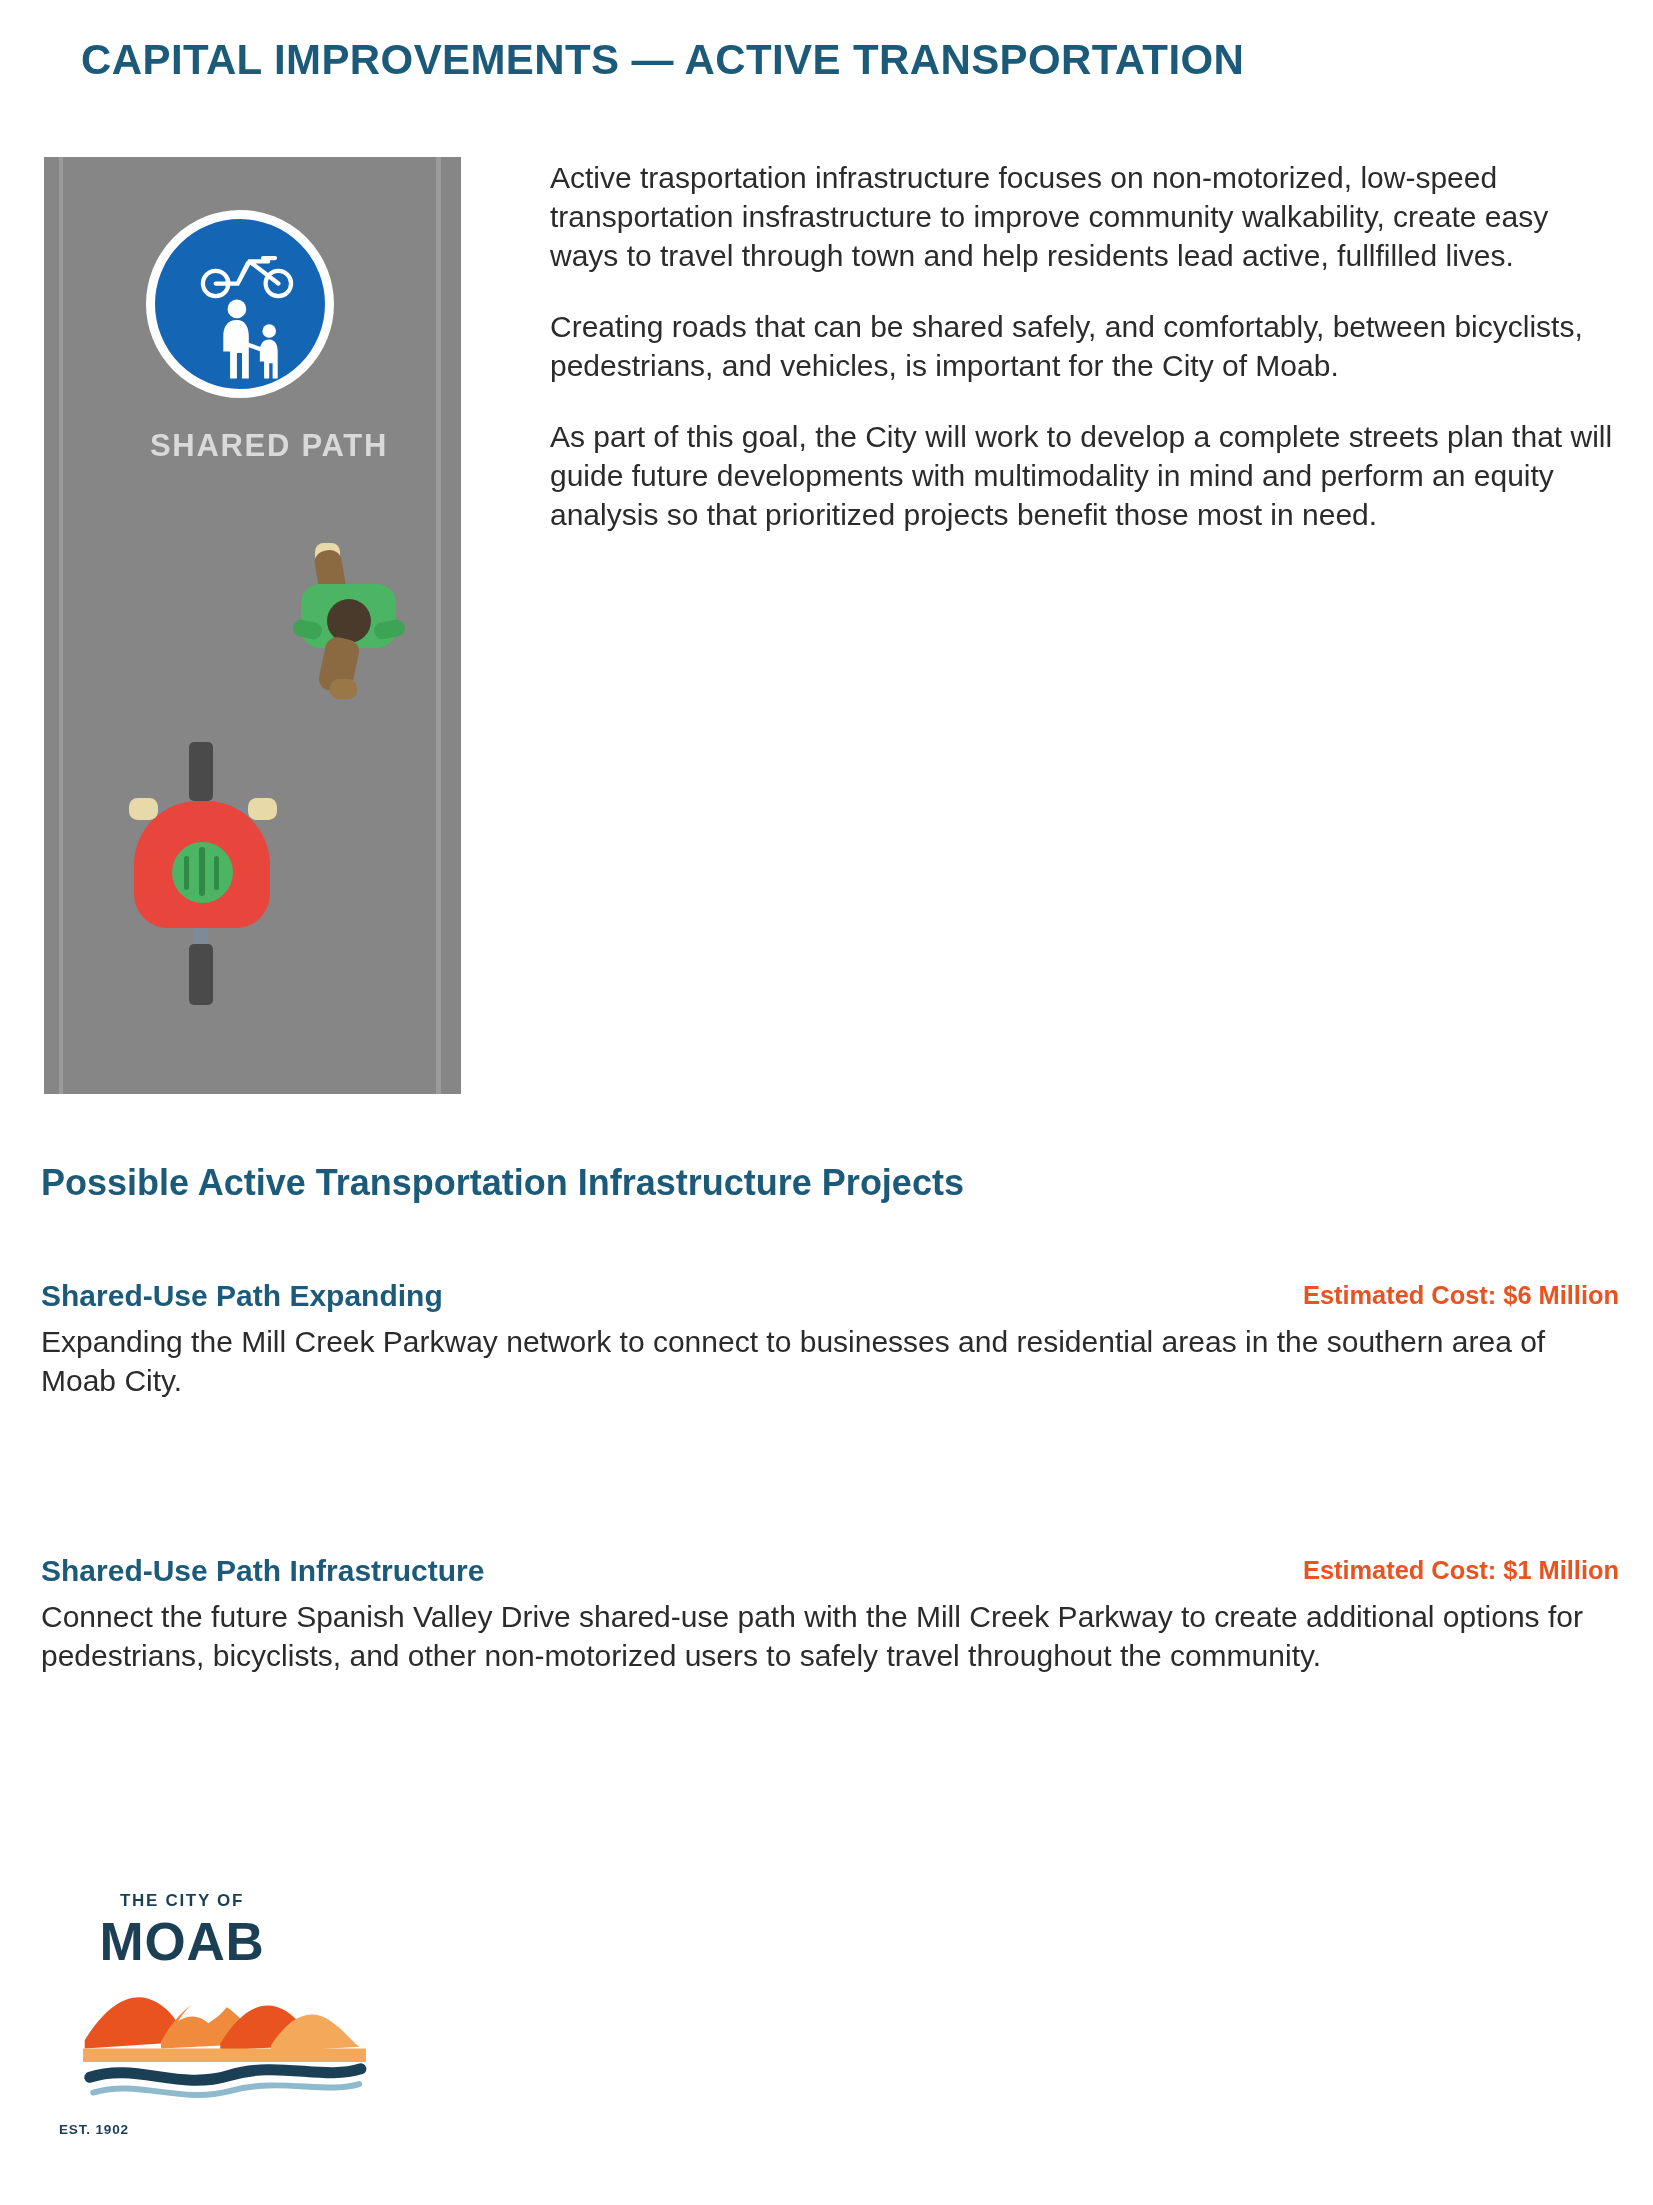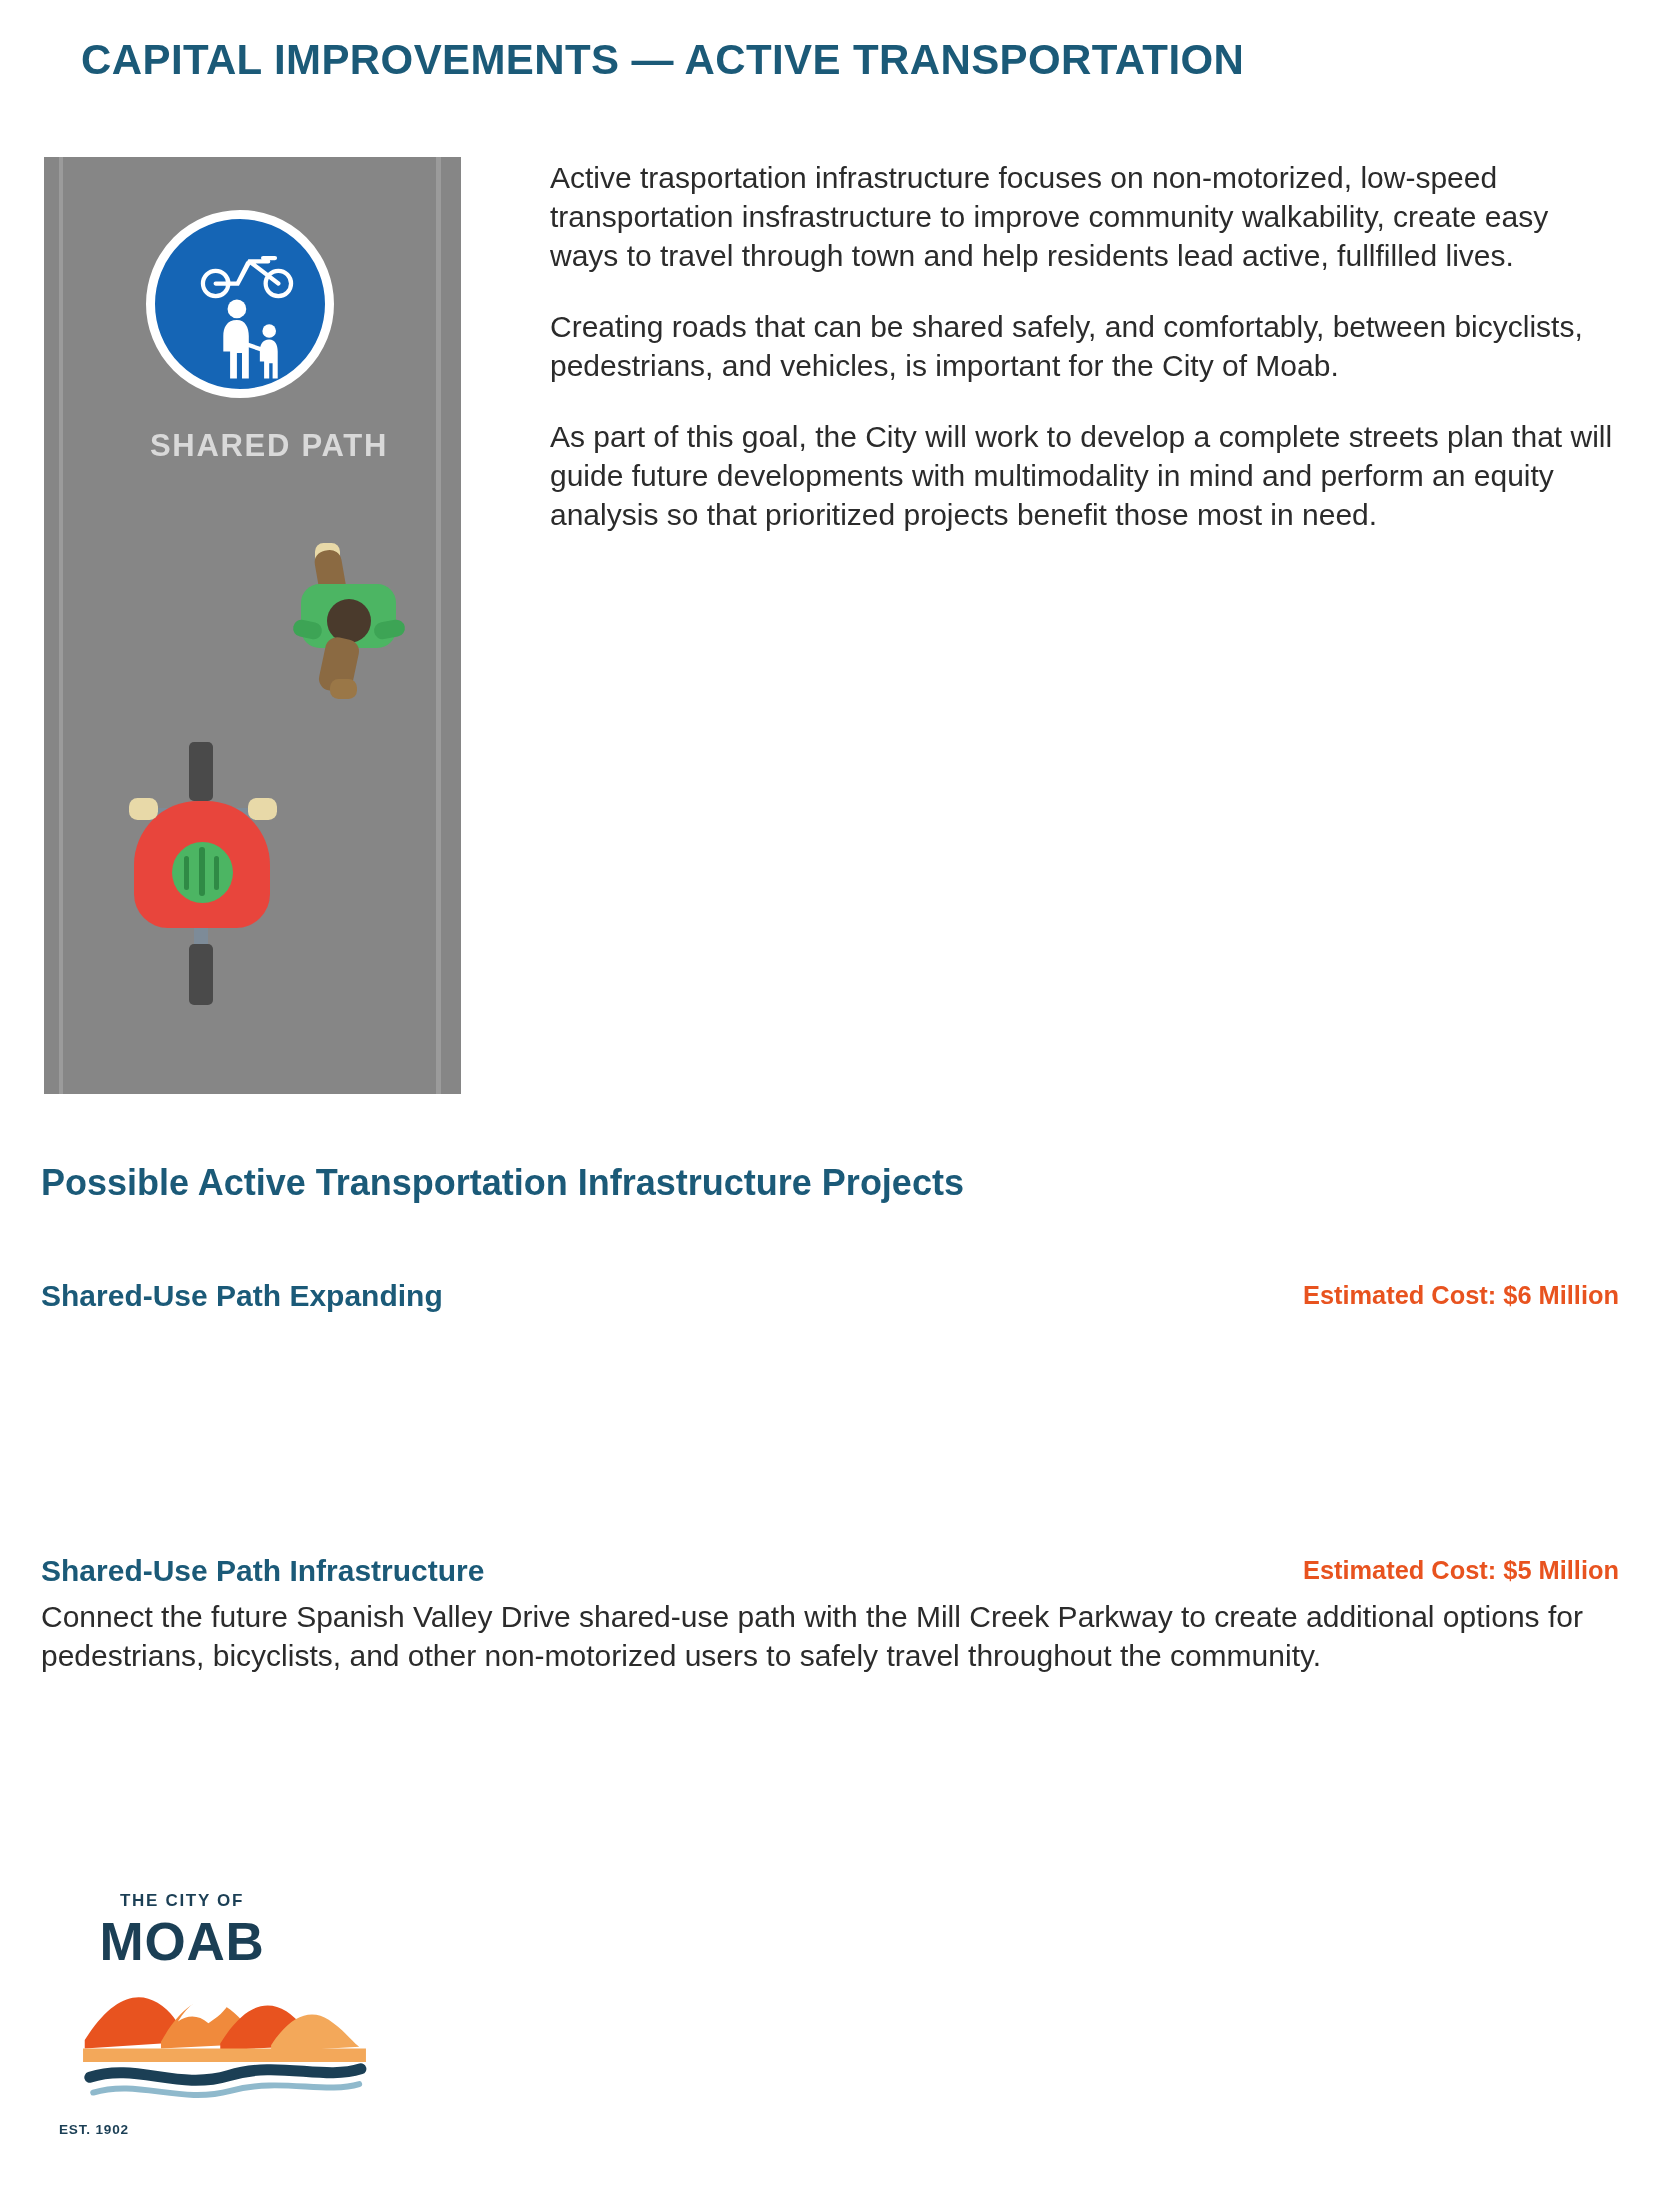--- a/index.html
+++ b/index.html
@@ -470,26 +470,27 @@
     <p>As part of this goal, the City will work to develop a complete streets plan that will guide future developments with multimodality in mind and perform an equity analysis so that prioritized projects benefit those most in need.</p>
   </div>
 
   <div class="section-heading">Possible Active Transportation Infrastructure Projects</div>
 
   <div class="project project-1">
     <div class="proj-row">
       <span class="proj-title">Shared-Use Path Expanding</span>
       <span class="proj-cost">Estimated Cost: $6 Million</span>
     </div>
+    <div class="proj-desc">Expanding the Mill Creek Parkway network to connect to businesses and residential areas in the southern area of Moab City.</div>
   </div>
 
   <div class="project project-2">
     <div class="proj-row">
       <span class="proj-title">Shared-Use Path Infrastructure</span>
-      <span class="proj-cost">Estimated Cost: $5 Million</span>
+      <span class="proj-cost">Estimated Cost: $1 Million</span>
     </div>
     <div class="proj-desc">Connect the future Spanish Valley Drive shared-use path with the Mill Creek Parkway to create additional options for pedestrians, bicyclists, and other non-motorized users to safely travel throughout the community.</div>
   </div>
 
   <div class="logo">
     <div class="logo-cityof">THE CITY OF</div>
     <div class="logo-moab">MOAB</div>
     <svg class="logo-art" viewBox="0 0 350 170">
       <path d="M10 78 C40 30 70 18 96 34 C116 46 124 66 132 80 L10 88 Z" fill="#e8531f"></path>
       <path d="M100 80 C126 34 150 22 176 38 C198 52 206 70 216 82 L100 88 Z" fill="#f08a3c"></path>

